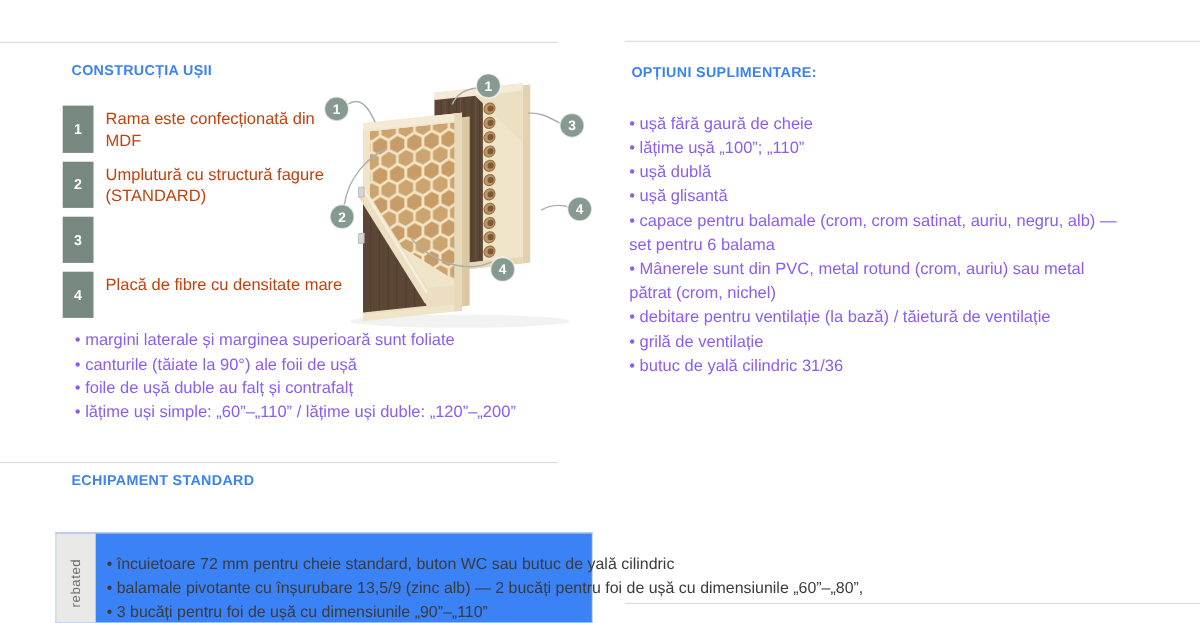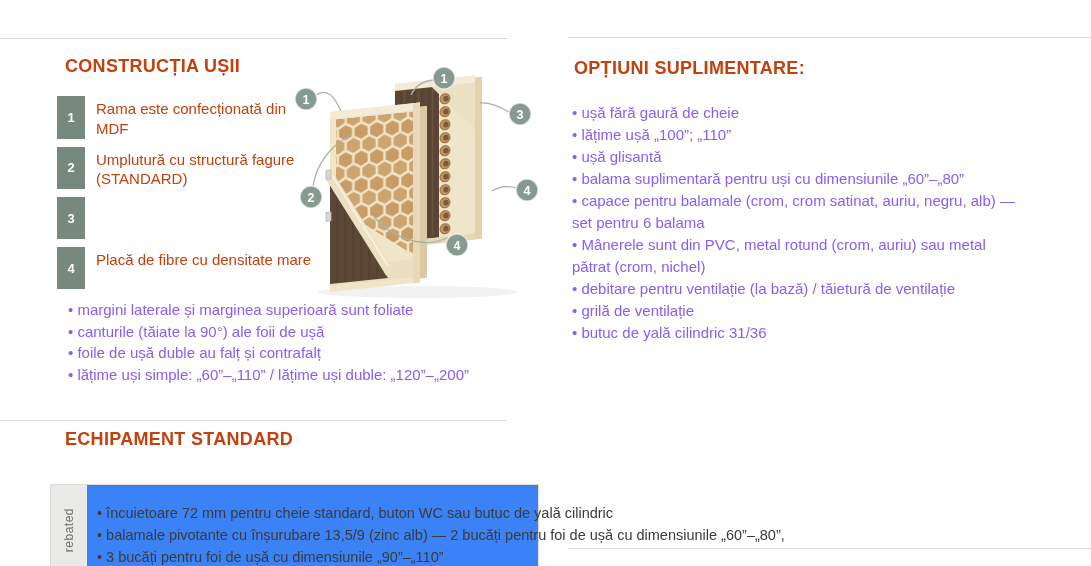--- a/index.html
+++ b/index.html
@@ -3,21 +3,21 @@
 <meta charset="utf-8">
 <style>
   * { margin:0; padding:0; box-sizing:border-box; }
   html,body { background:#ffffff; }
   body {
     width:1091px; height:566px; position:relative; overflow:hidden;
     font-family:"Liberation Sans", sans-serif; color:#3b3b3b;
   }
   .rule { position:absolute; height:1px; background:#dadad8; }
   .sec-title {
-    position:absolute; font-size:18px; font-weight:bold; color:#c2410c;
+    position:absolute; font-size:13px; font-weight:bold; color:#3b82f6;
     letter-spacing:0.3px; white-space:nowrap;
   }
   
   .items { position:absolute; left:57px; top:96px; width:270px; }
   .item { display:flex; align-items:stretch; margin-bottom:8px; min-height:42px; }
   .badge {
     width:28px; min-height:42px; background:#77897f; color:#ffffff;
     font-size:13px; font-weight:bold; display:flex; align-items:center;
     justify-content:center; flex:0 0 28px; margin-right:11px;
   }
@@ -210,22 +210,22 @@
       <text class="callout-num" x="244" y="144.5">4</text>
     </g>
   </g>
 </svg>
 
 <h2 class="sec-title" style="left:574px; top:58px;">OPȚIUNI SUPLIMENTARE:</h2>
 
 <div class="bullets" id="right-bullets">
   <div class="bullet">ușă fără gaură de cheie</div>
   <div class="bullet">lățime ușă „100”; „110”</div>
+  <div class="bullet">ușă dublă</div>
   <div class="bullet">ușă glisantă</div>
-  <div class="bullet">balama suplimentară pentru uși cu dimensiunile „60”–„80”</div>
   <div class="bullet">capace pentru balamale (crom, crom satinat, auriu, negru, alb) — set pentru 6 balama</div>
   <div class="bullet">Mânerele sunt din PVC, metal rotund (crom, auriu) sau metal pătrat (crom, nichel)</div>
   <div class="bullet">debitare pentru ventilație (la bază) / tăietură de ventilație</div>
   <div class="bullet">grilă de ventilație</div>
   <div class="bullet">butuc de yală cilindric 31/36</div>
 </div>
 
 <h2 class="sec-title" style="left:65px; top:429px;">ECHIPAMENT STANDARD</h2>
 
 <div class="std-box">

